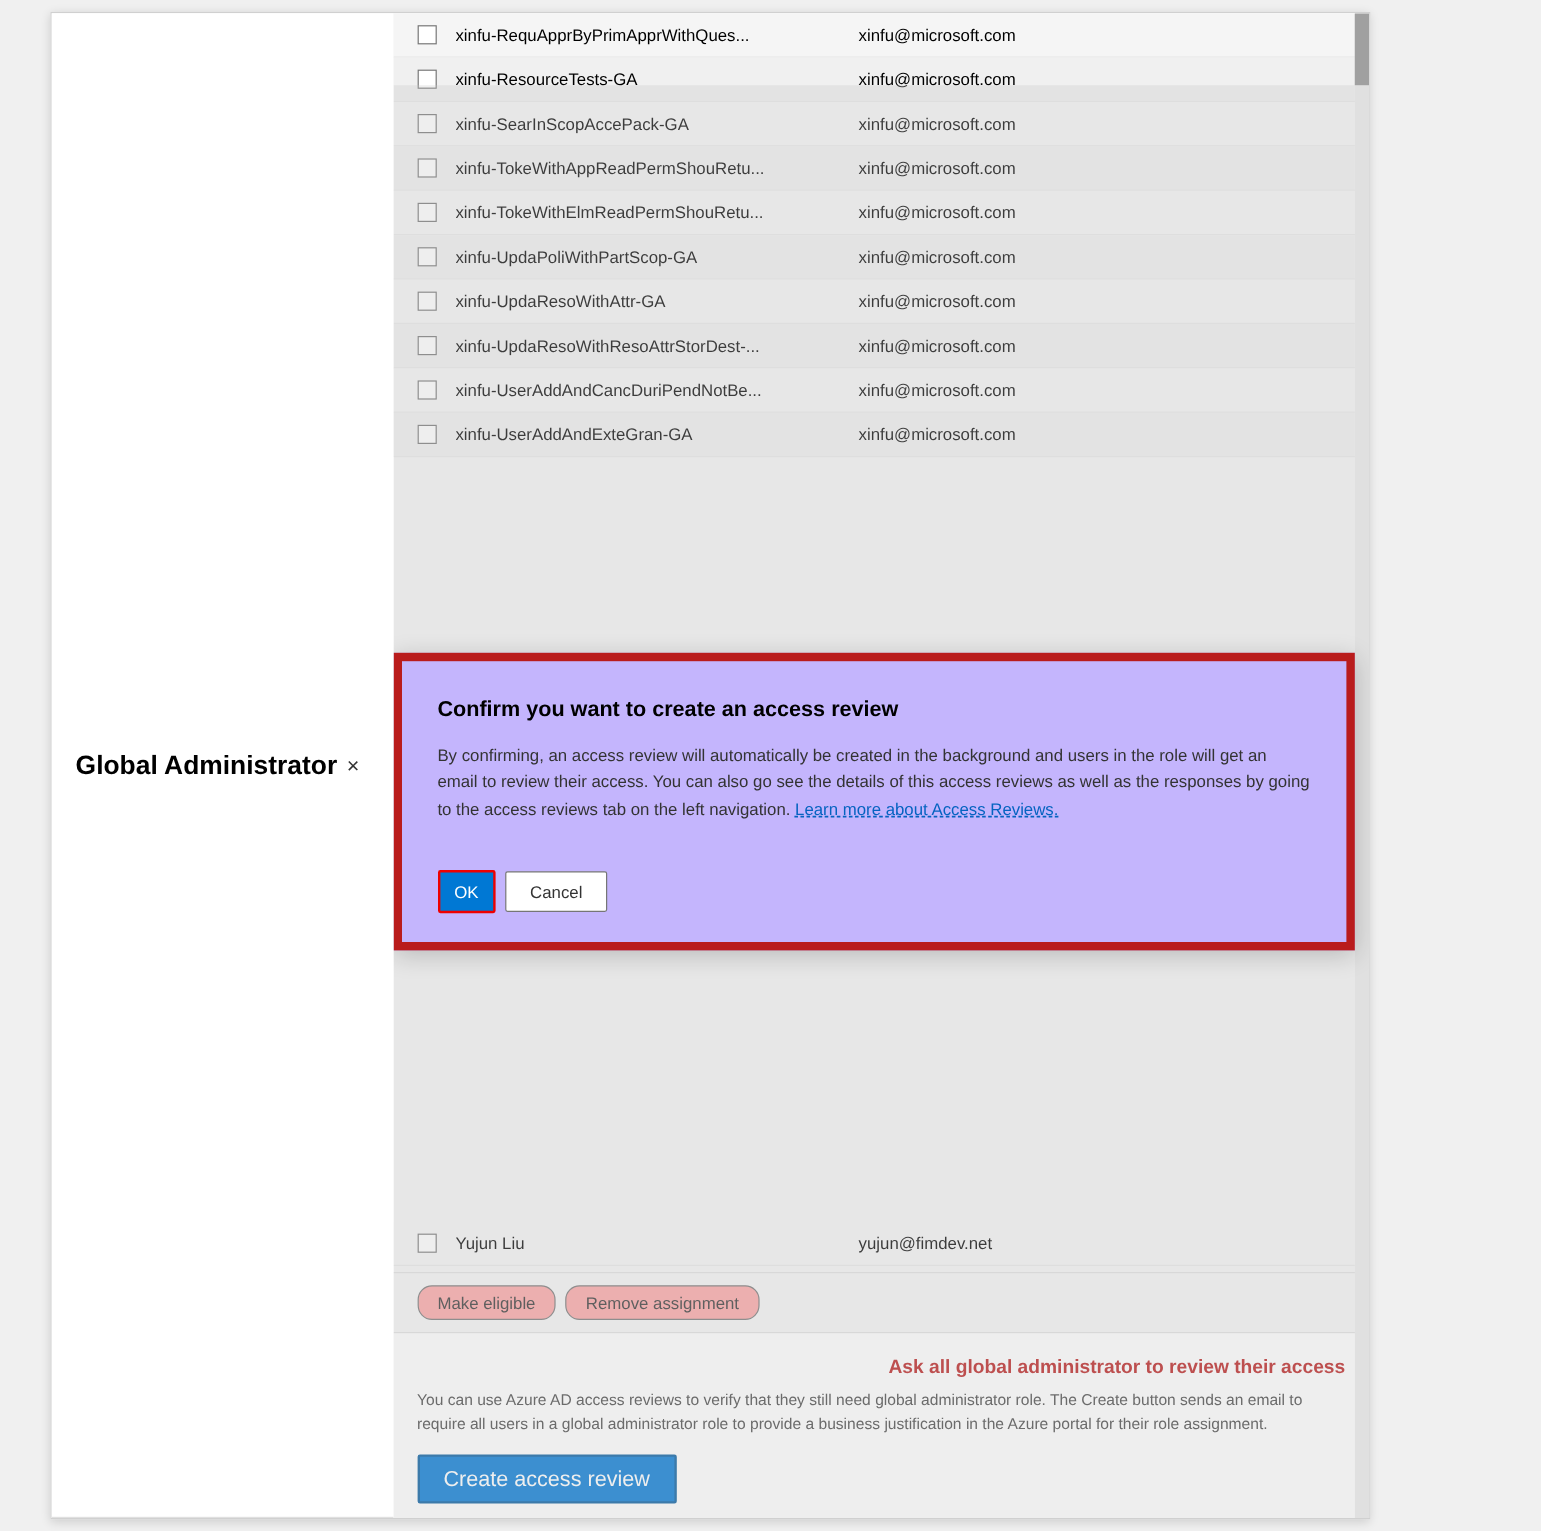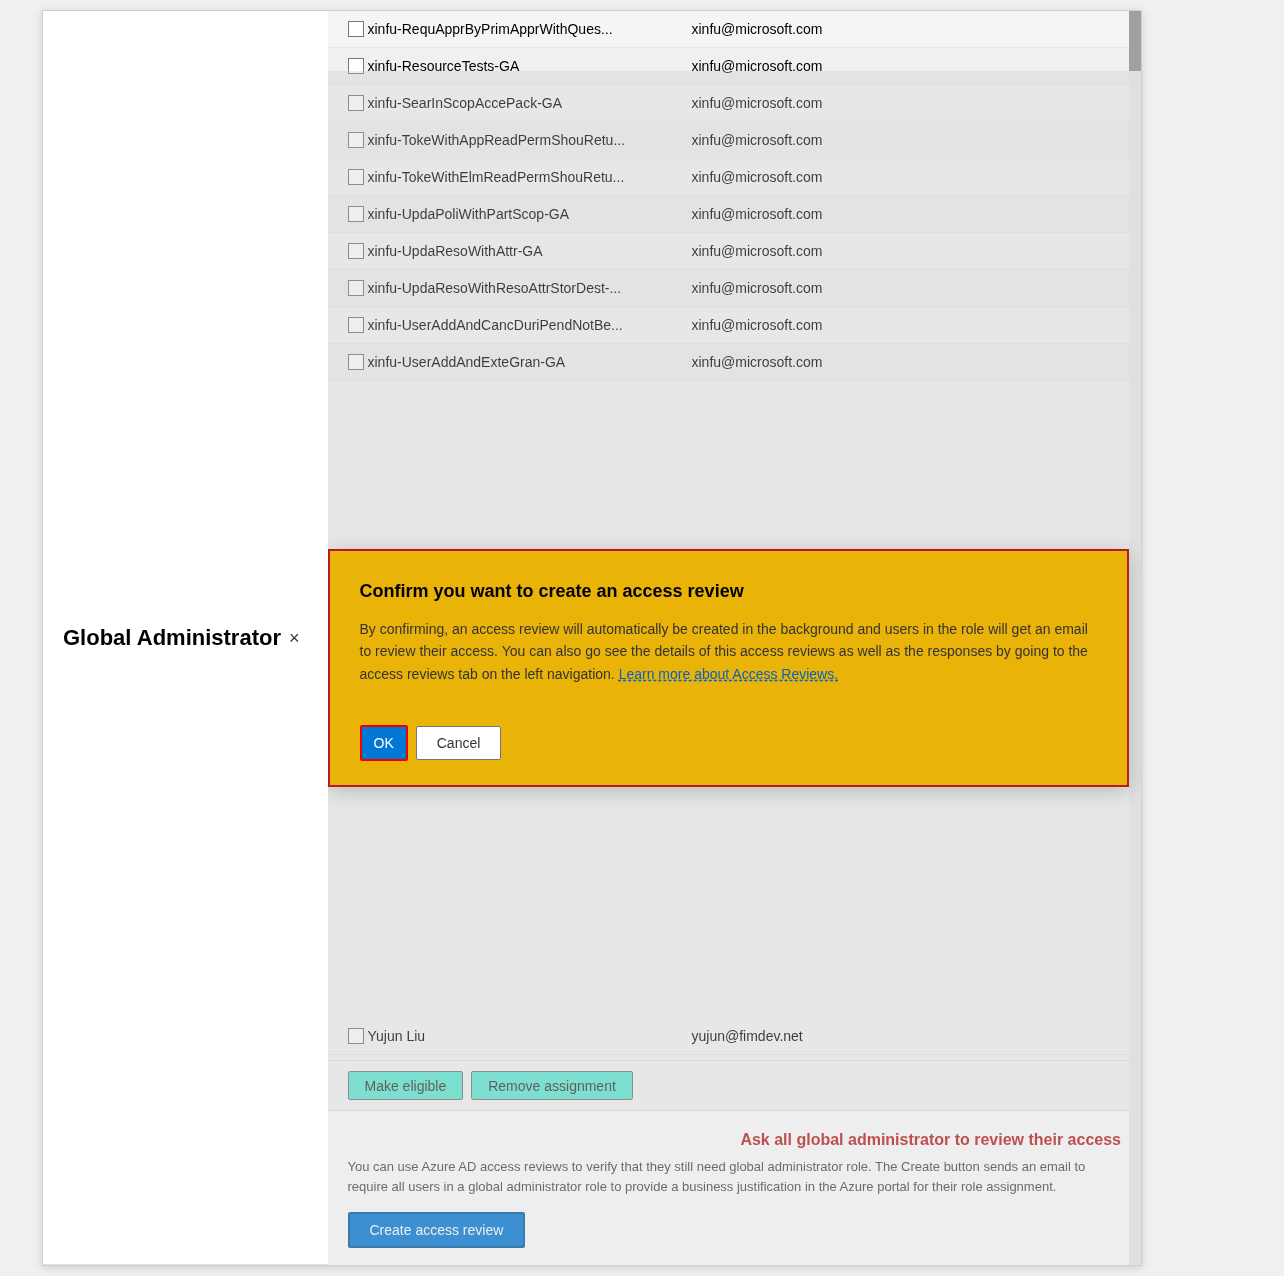--- a/index.html
+++ b/index.html
@@ -60,21 +60,21 @@
       position: relative;
       background: #f5f5f5;
     }
 
     .list-item {
       display: flex;
       align-items: center;
       padding: 10px 20px;
       border-bottom: 1px solid #e8e8e8;
       background: #f5f5f5;
-      gap: 4px;
+      gap: 16px;
     }
     .list-item:nth-child(even) { background: #f0f0f0; }
 
     .checkbox {
       width: 16px;
       height: 16px;
       border: 1px solid #767676;
       background: #fff;
       flex-shrink: 0;
     }
@@ -129,25 +129,25 @@
       padding: 10px 20px;
       display: flex;
       gap: 8px;
       background: #f5f5f5;
       border-top: 1px solid #e0e0e0;
     }
 
     .btn-secondary {
       padding: 6px 16px;
       border: 1px solid #767676;
-      background: #5eead4;
+      background: #fca5a5;
       color: #333;
       cursor: pointer;
       font-size: 14px;
-      border-radius: 2px;
+      border-radius: 12px;
     }
 
     
     .bottom-section {
       position: absolute;
       bottom: 0;
       left: 0;
       right: 0;
       height: 155px;
       background: #fff;
@@ -169,42 +169,42 @@
       margin-bottom: 16px;
       line-height: 1.5;
     }
 
     .btn-create {
       padding: 8px 20px;
       background: #0078d4;
       color: #fff;
       border: 2px solid #005a9e;
       cursor: pointer;
-      font-size: 14px;
+      font-size: 18px;
       border-radius: 2px;
       font-weight: 500;
     }
 
     
     .dialog-overlay {
       position: absolute;
       top: 60px;
       left: 0;
       right: 12px;
       bottom: 0;
       background: rgba(200,200,200,0.3);
       display: flex;
       align-items: center;
       justify-content: center;
       z-index: 10;
     }
 
     .dialog-box {
-      background: #eab308;
-      border: 2px solid #b91c1c;
+      background: #c4b5fd;
+      border: 7px solid #b91c1c;
       box-shadow: 0 4px 20px rgba(0,0,0,0.2);
       width: 980px;
       padding: 30px 30px 24px 30px;
       position: relative;
     }
 
     .dialog-title {
       font-size: 18px;
       font-weight: 700;
       color: #000;

